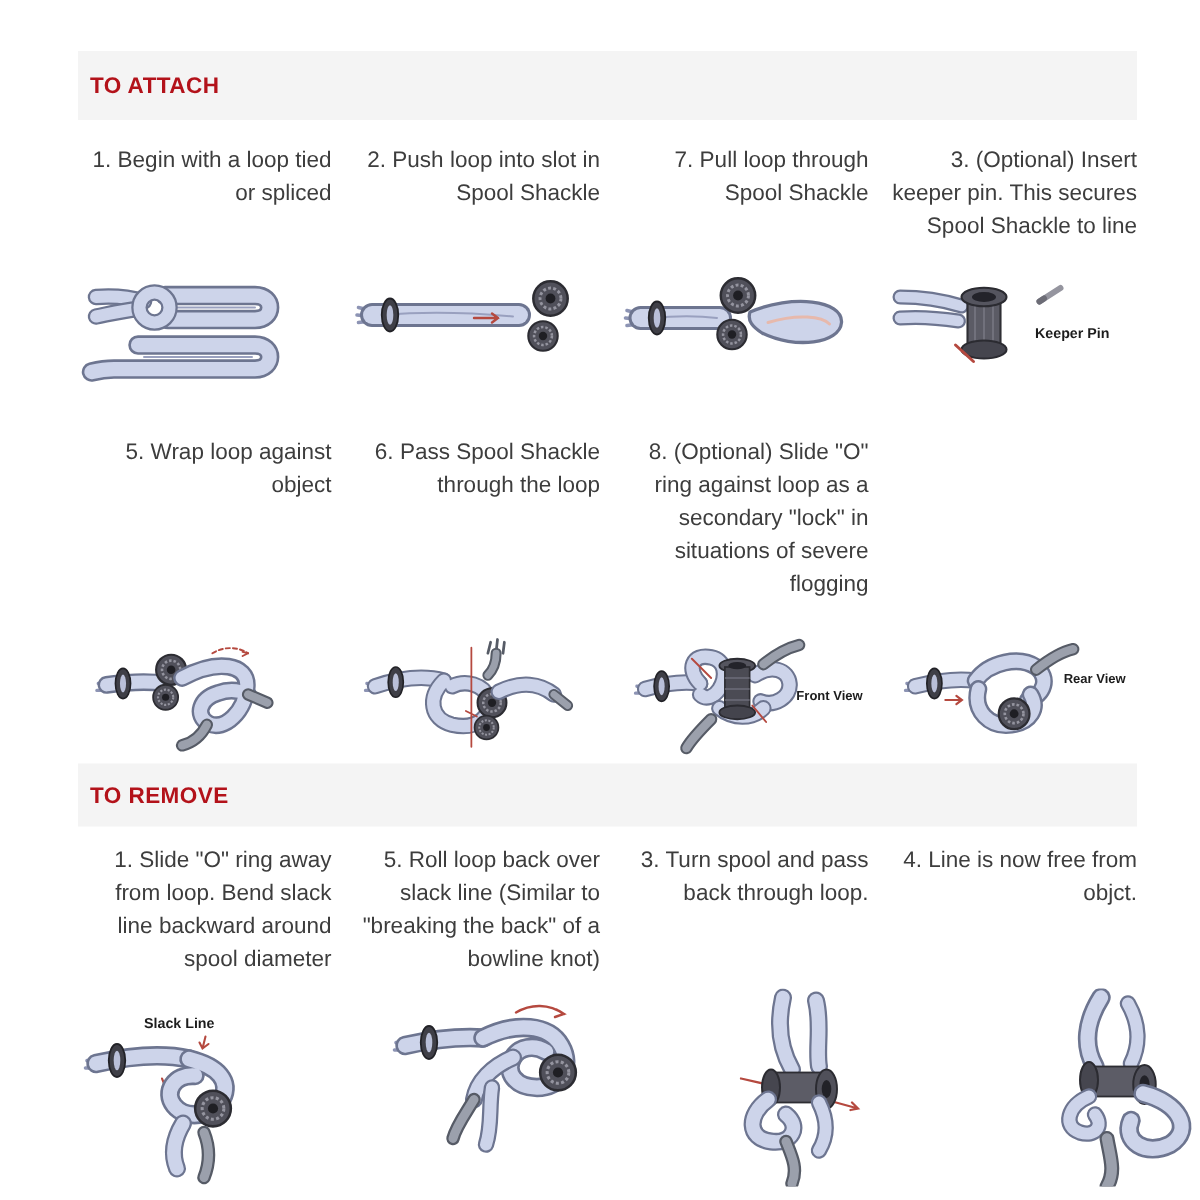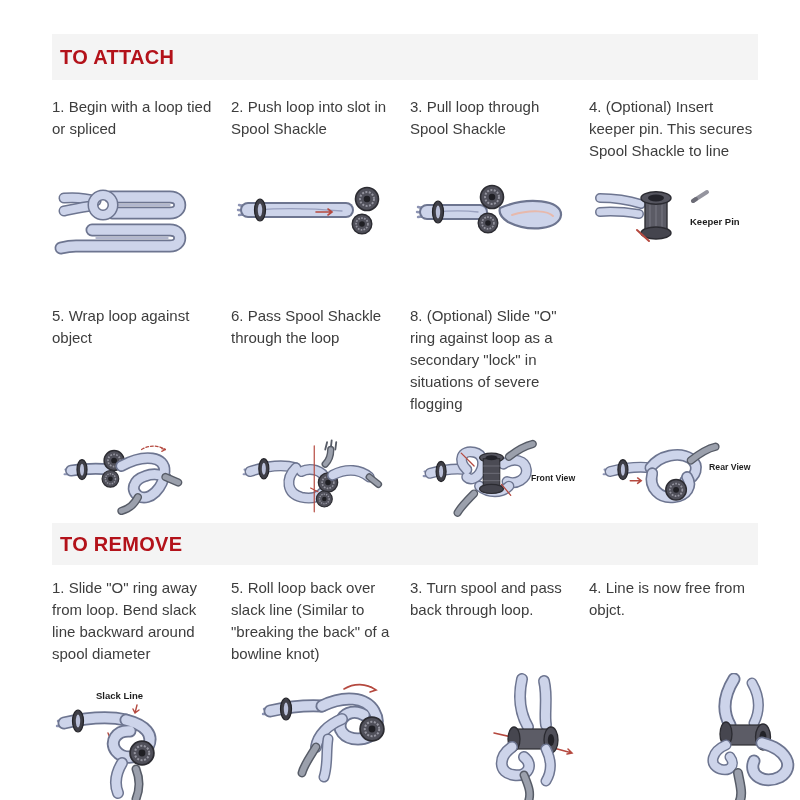--- a/index.html
+++ b/index.html
@@ -1,26 +1,26 @@
 <!DOCTYPE html>
 <html><head>
 <meta charset="utf-8">
 <style>
   html,body{margin:0;padding:0;}
   body{width:800px;height:800px;background:#ffffff;font-family:"Liberation Sans",sans-serif;overflow:hidden;}
   .sheet{width:706px;margin-left:52px;padding-top:34px;}
   .band{background:#f4f4f4;height:46px;display:flex;align-items:center;}
   .band.remove-band{height:42px;align-items:center;}
-  .band h2{margin:0;padding-left:8px;font-size:20px;font-weight:bold;letter-spacing:.3px;color:#b3121a;}
-  .grid{display:grid;grid-template-columns:repeat(4,1fr);column-gap:10px;}
+  .band h2{margin:0;padding-left:8px;font-size:15px;font-weight:bold;letter-spacing:.3px;color:#b3121a;}
+  .grid{display:grid;grid-template-columns:repeat(4,1fr);column-gap:10px;text-align:right;}
   .steps p{margin:0;font-size:15px;line-height:22px;color:#3d3d3d;}
   .steps.row1{margin-top:16px;height:70px;}
   .figs{justify-items:center;align-items:center;display:grid;grid-template-columns:repeat(4,1fr);column-gap:10px;}
   .figs.row1{height:100px;}
-  .steps.row2{margin-top:39px;height:112px;}
+  .steps.row2{margin-top:25px;height:112px;}
   .figs.row2{margin-top:14px;height:92px;}
   .band.remove-band{margin-top:0;}
   .steps.row3{margin-top:12px;height:92px;}
   .figs.row3{margin-top:4px;height:132px;gap:34px;}
   svg{display:block;}
   svg .ro{fill:none;stroke:#6d7590;stroke-linecap:round;stroke-linejoin:round;}
   svg .ri{fill:none;stroke:#cdd4ea;stroke-linecap:round;stroke-linejoin:round;}
   svg .rs{fill:none;stroke:#99a0bf;stroke-width:1.3;stroke-linecap:round;}
   svg .go{fill:none;stroke:#565b66;stroke-linecap:round;}
   svg .gi{fill:none;stroke:#9ba0ac;stroke-linecap:round;}
@@ -47,22 +47,22 @@
 
 <div class="sheet">
 
   <div class="band">
     <h2>TO ATTACH</h2>
   </div>
 
   <div class="grid steps row1">
     <p>1. Begin with a loop tied or spliced</p>
     <p>2. Push loop into slot in Spool Shackle</p>
-    <p>3. Pull loop through Spool Shackle</p>
-    <p>4. (Optional) Insert keeper pin. This secures Spool Shackle to line</p>
+    <p>7. Pull loop through Spool Shackle</p>
+    <p>3. (Optional) Insert keeper pin. This secures Spool Shackle to line</p>
   </div>
 
   <div class="figs row1">
     <svg width="170" height="96" viewBox="0 0 170 96">
       <path class="ro" stroke-width="11" d="M12,30 C24,29 34,30 44,33"></path>
         <path class="ri" stroke-width="8" d="M12,30 C24,29 34,30 44,33"></path>
       <path class="ro" stroke-width="11" d="M12,43 C22,41 30,39 40,38"></path>
         <path class="ri" stroke-width="8" d="M12,43 C22,41 30,39 40,38"></path>
       <path class="ro" stroke-width="13" d="M58,29 H118 C131,29 131,45 118,45 H60"></path>
         <path class="ri" stroke-width="9.5" d="M58,29 H118 C131,29 131,45 118,45 H60"></path>

